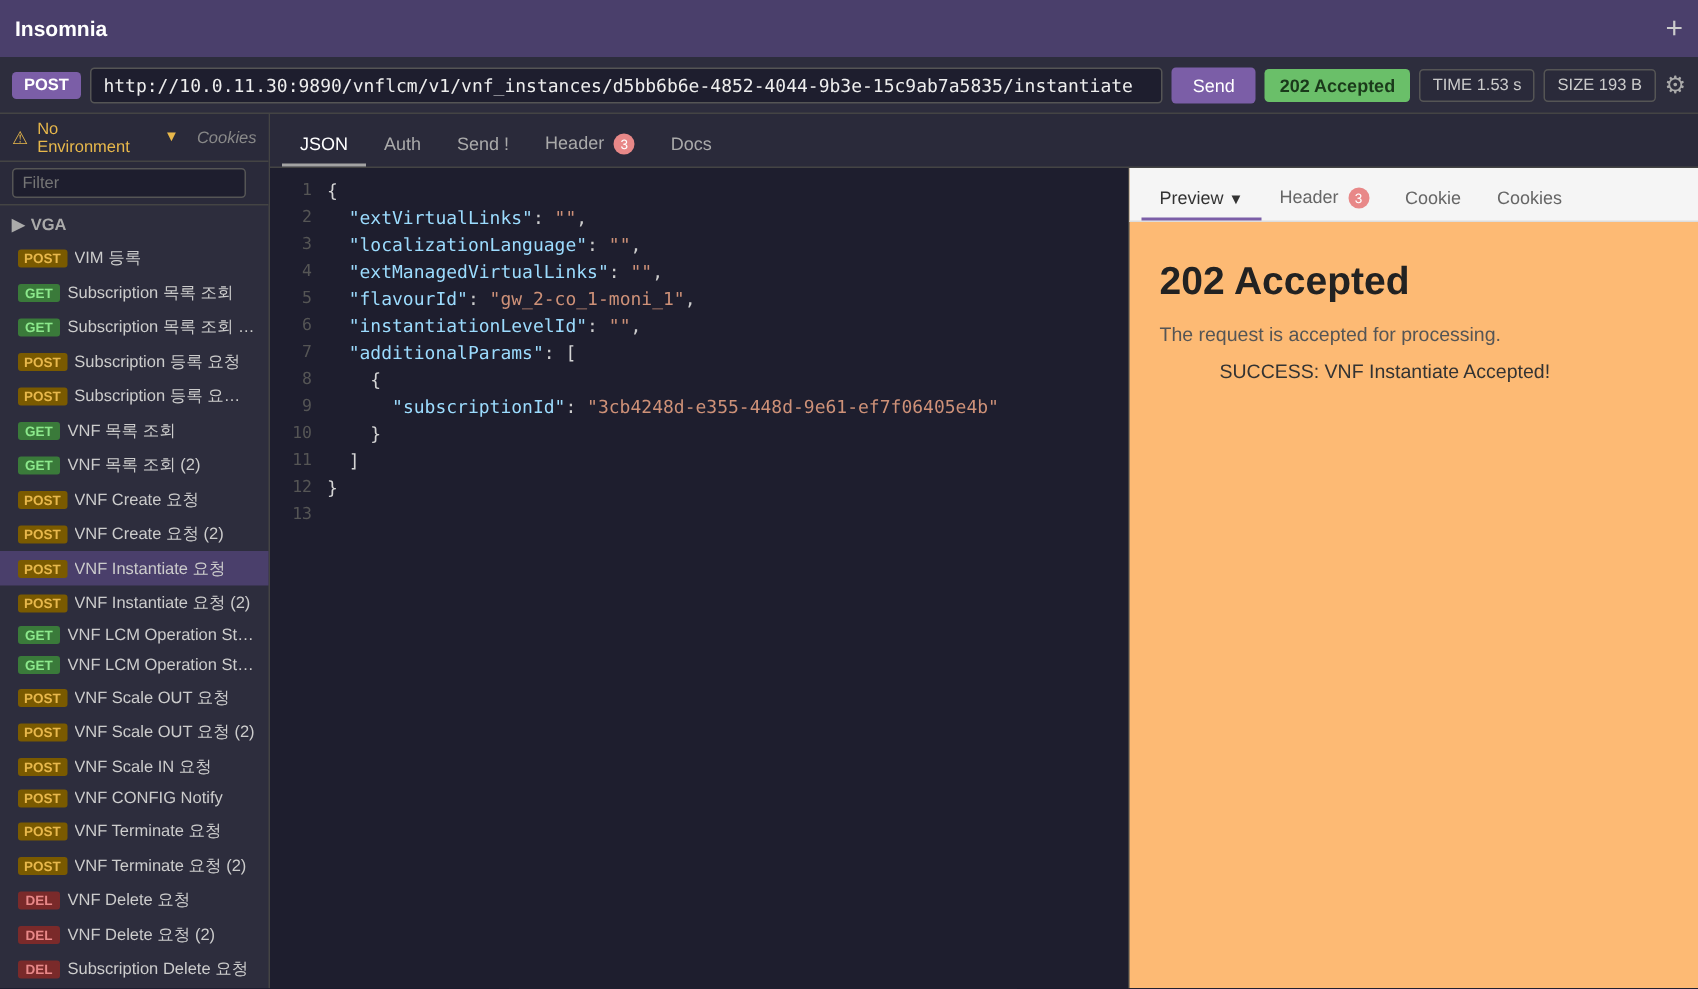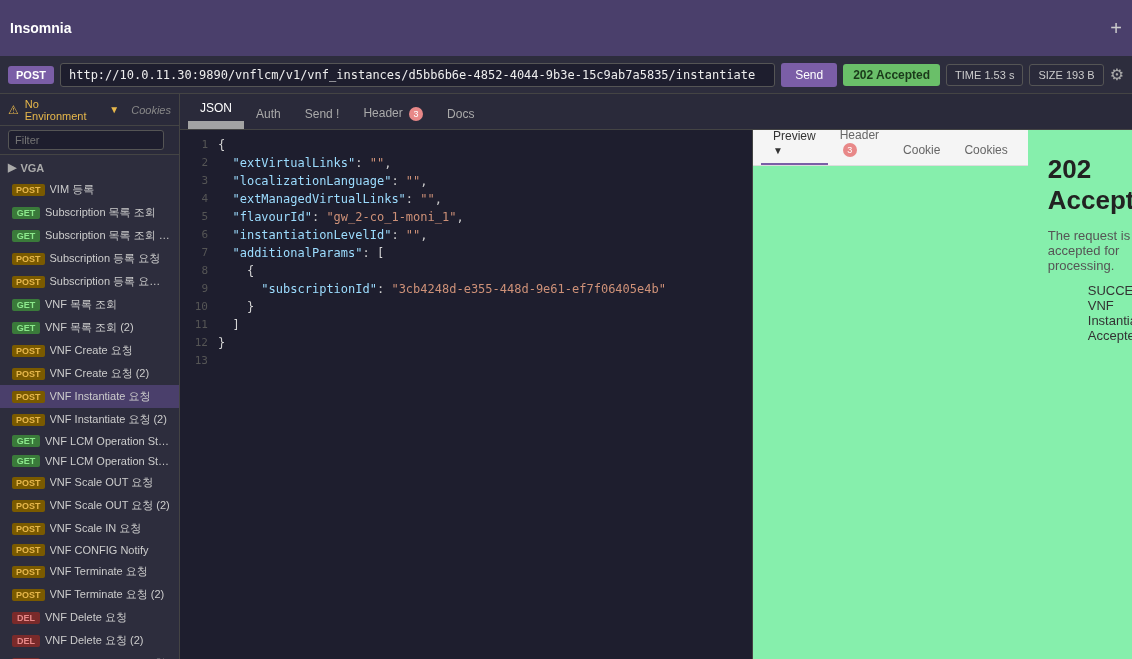--- a/index.html
+++ b/index.html
@@ -1,19 +1,19 @@
 <!DOCTYPE html>
 <html><head>
   <meta charset="utf-8">
   <style>
     * { margin: 0; padding: 0; box-sizing: border-box; }
     body { font-family: -apple-system, BlinkMacSystemFont, 'Segoe UI', sans-serif; font-size: 12px; background: #1a1a2e; color: #ccc; height: 659px; width: 1132px; overflow: hidden; display: flex; flex-direction: column; }
 
     
-    #topbar { height: 56px; background: #4a3f6b; display: flex; align-items: center; padding: 0 10px; gap: 8px; flex-shrink: 0; }
+    #topbar { height: 38px; background: #4a3f6b; display: flex; align-items: center; padding: 0 10px; gap: 8px; flex-shrink: 0; }
 
     
     #requestbar { height: 38px; background: #2d2d3d; display: flex; align-items: center; padding: 0 8px; gap: 6px; flex-shrink: 0; border-bottom: 1px solid #444; }
     #url-bar { flex: 1; background: #1e1e2e; border: 1px solid #555; border-radius: 3px; padding: 4px 8px; color: #eee; font-size: 12px; font-family: monospace; }
 
     
     #main { display: flex; flex: 1; overflow: hidden; }
 
     
     #sidebar { width: 180px; background: #2d2d3d; display: flex; flex-direction: column; border-right: 1px solid #444; flex-shrink: 0; }
@@ -33,41 +33,41 @@
     .method-post { background: #7a5a00; color: #e8b84b; }
     .method-del { background: #7a2a2a; color: #e88888; }
     .item-label { color: #ccc; font-size: 11px; overflow: hidden; text-overflow: ellipsis; white-space: nowrap; }
 
     
     #content { flex: 1; display: flex; flex-direction: column; background: #1e1e2e; overflow: hidden; }
 
     
     #tabs-row { height: 36px; background: #2a2a3a; display: flex; align-items: flex-end; padding: 0 8px; border-bottom: 1px solid #444; gap: 0; }
     .tab { padding: 6px 12px; cursor: pointer; font-size: 12px; color: #aaa; border-bottom: 2px solid transparent; position: relative; }
-    .tab.active { color: white; border-bottom: 8px solid #a3a3a3; }
+    .tab.active { color: white; border-bottom: 2px solid #a3a3a3; }
     .tab-badge { background: #e88888; color: white; border-radius: 50%; font-size: 9px; width: 14px; height: 14px; display: inline-flex; align-items: center; justify-content: center; margin-left: 3px; }
 
     
     #split-pane { display: flex; flex: 1; overflow: hidden; }
 
     
     #editor-pane { flex: 1; overflow: auto; background: #1e1e2e; padding: 8px 0; font-family: monospace; font-size: 12px; }
     #editor-pane::-webkit-scrollbar { width: 4px; }
     #editor-pane::-webkit-scrollbar-thumb { background: #555; }
 
     .code-line { display: flex; min-height: 18px; padding: 0 8px; }
     .line-num { color: #555; min-width: 20px; text-align: right; margin-right: 10px; font-size: 11px; user-select: none; }
     .line-content { color: #ccc; white-space: pre; }
     .json-key { color: #9cdcfe; }
     .json-str { color: #ce9178; }
     .json-brace { color: #d4d4d4; }
     .json-bracket { color: #d4d4d4; }
 
     
-    #preview-pane { width: 380px; background: #86efac; display: flex; flex-direction: row; border-left: 1px solid #444; flex-shrink: 0; }
+    #preview-pane { width: 380px; background: #fdba74; display: flex; flex-direction: column; border-left: 1px solid #444; flex-shrink: 0; }
     #preview-tabs { height: 36px; background: #f5f5f5; display: flex; align-items: flex-end; padding: 0 8px; border-bottom: 1px solid #ddd; }
     .preview-tab { padding: 6px 12px; cursor: pointer; font-size: 12px; color: #666; border-bottom: 2px solid transparent; }
     .preview-tab.active { color: #333; border-bottom: 2px solid #7b5ea7; }
     .preview-tab-badge { background: #e88888; color: white; border-radius: 50%; font-size: 9px; width: 14px; height: 14px; display: inline-flex; align-items: center; justify-content: center; margin-left: 3px; }
     #preview-content { flex: 1; padding: 24px 20px; color: #333; }
     #preview-title { font-size: 26px; font-weight: bold; color: #222; margin-bottom: 12px; }
     #preview-desc { font-size: 13px; color: #555; margin-bottom: 10px; }
     #preview-success { font-size: 13px; color: #333; margin-left: 40px; }
   </style>
 </head>

